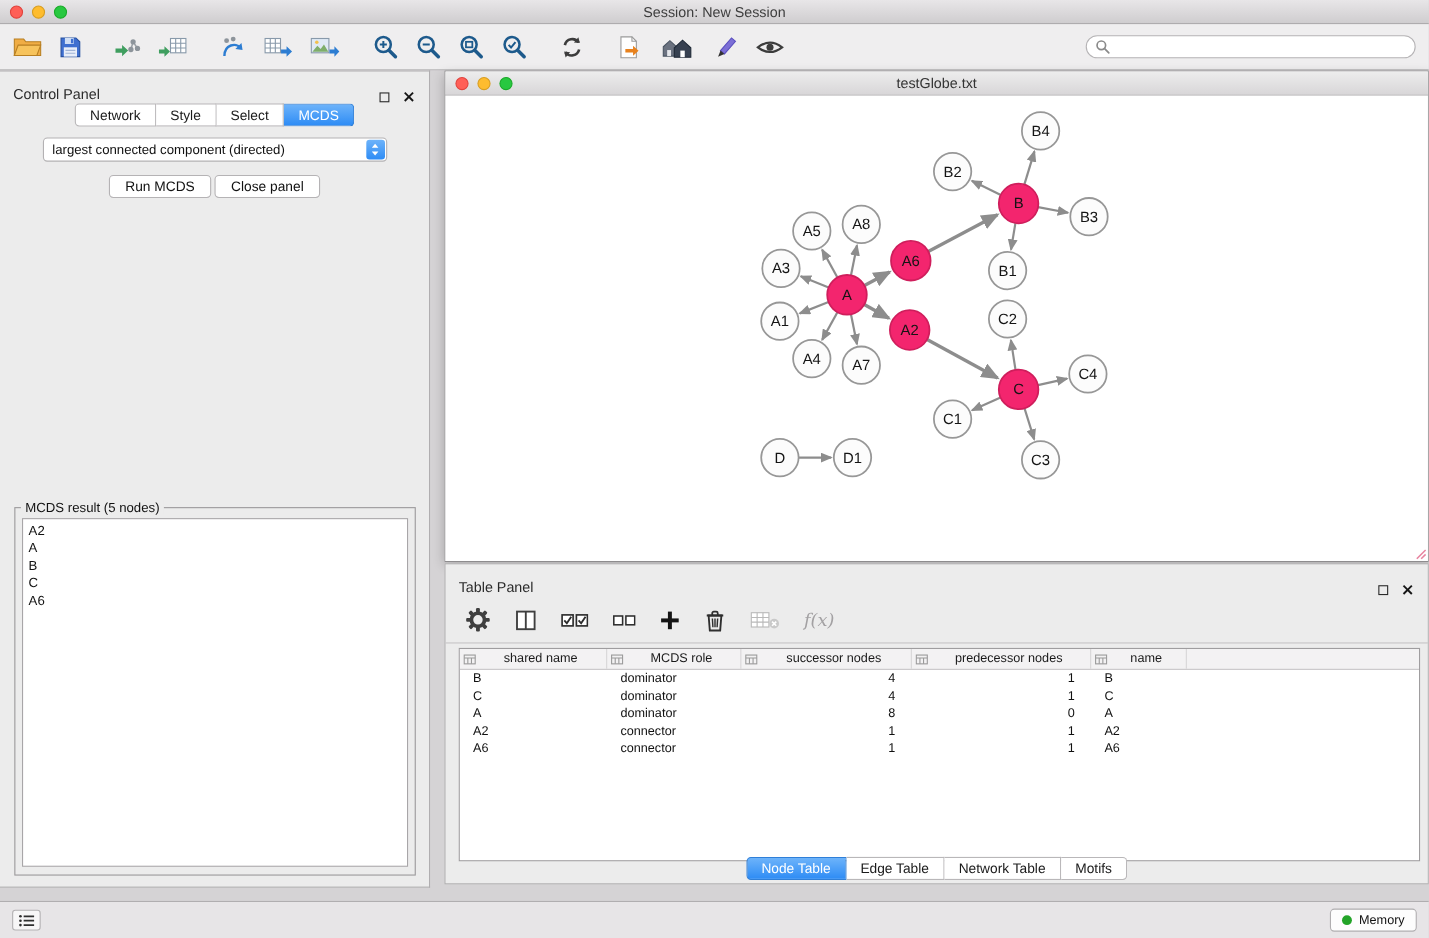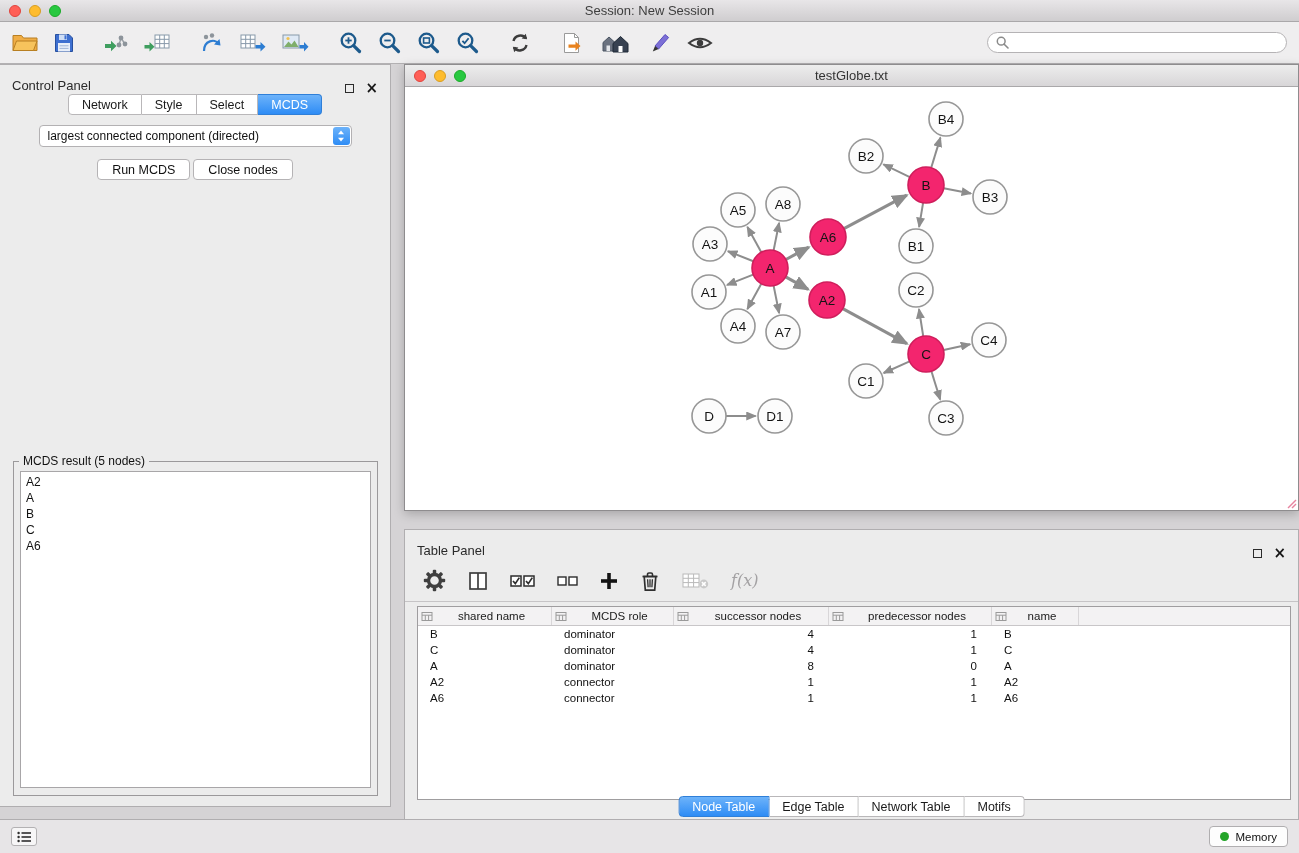--- a/index.html
+++ b/index.html
@@ -47,21 +47,21 @@
   
   .network-window{position:absolute;left:404px;top:64px;width:895px;height:447px;background:#fff;border:1px solid #8e8c8e;box-shadow:0 3px 10px rgba(0,0,0,.22)}
   .net-titlebar{position:relative;height:22px;background:linear-gradient(#ededed,#d8d6d8);border-bottom:1px solid #aaa8aa;display:flex;align-items:center}
   .net-title{flex:1;text-align:center;font-size:13px;color:#333}
   .net-canvas{position:absolute;left:0;top:22px;right:0;bottom:0;background:#fff;overflow:hidden}
   .graph{width:100%;height:100%;display:block}
   .graph text{font-family:"Liberation Sans",sans-serif}
   .resize-grip{position:absolute;right:1px;bottom:1px}
 
   
-  .table-panel{position:absolute;left:404px;top:529px;width:895px;height:292px;background:#ececec;border:1px solid #b0aeb0}
+  .table-panel{position:absolute;left:404px;top:512px;width:895px;height:292px;background:#ececec;border:1px solid #b0aeb0}
   .tp-toolbar{display:flex;align-items:center;gap:22px;height:42px;padding:0 18px;border-bottom:1px solid #c6c4c6;margin-top:2px}
   .fx{font-family:"DejaVu Serif",serif;font-style:italic;font-size:16px;color:#a3a1a3}
   .tp-table{position:absolute;left:12px;right:7px;top:76px;height:194px;background:#fff;border:1px solid #9f9d9f;overflow:hidden;font-size:11.5px}
   .thead{display:grid;grid-template-columns:134px 122px 155px 163px 87px 1fr;height:19px;background:#f3f2f3;border-bottom:1px solid #c8c6c8}
   .th{display:flex;align-items:center;border-right:1px solid #d8d6d8;padding:0 3px;gap:2px;cursor:pointer}
   .th:last-child{border-right:none}
   .th-label{flex:1;text-align:center;color:#1a1a1a;white-space:nowrap;overflow:hidden}
   .trow{display:grid;grid-template-columns:134px 122px 155px 163px 87px 1fr;height:16px;line-height:16px;cursor:default}
   .td{padding:0 12px;color:#111;white-space:nowrap}
   .td.num{text-align:right;padding-right:15px}
@@ -263,21 +263,21 @@
       <span class="dd-stepper">
         <svg width="8" height="12" viewBox="0 0 8 12">
             <path d="M4 0.6 L7 4.3 H1 Z" fill="#fff"></path>
             <path d="M4 11.4 L1 7.7 H7 Z" fill="#fff"></path>
           </svg>
       </span>
     </div>
 
     <div class="cp-buttons">
       <button class="btn">Run MCDS</button>
-      <button class="btn">Close nodes</button>
+      <button class="btn">Close panel</button>
     </div>
 
     <div class="result-group">
       <span class="result-legend">MCDS result (5 nodes)</span>
       <div class="result-list">
         <div class="result-item">A2</div>
         <div class="result-item">A</div>
         <div class="result-item">B</div>
         <div class="result-item">C</div>
         <div class="result-item">A6</div>

